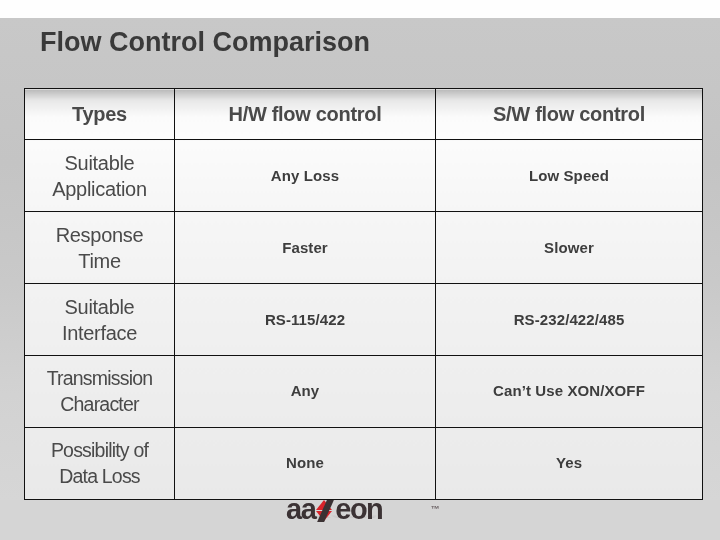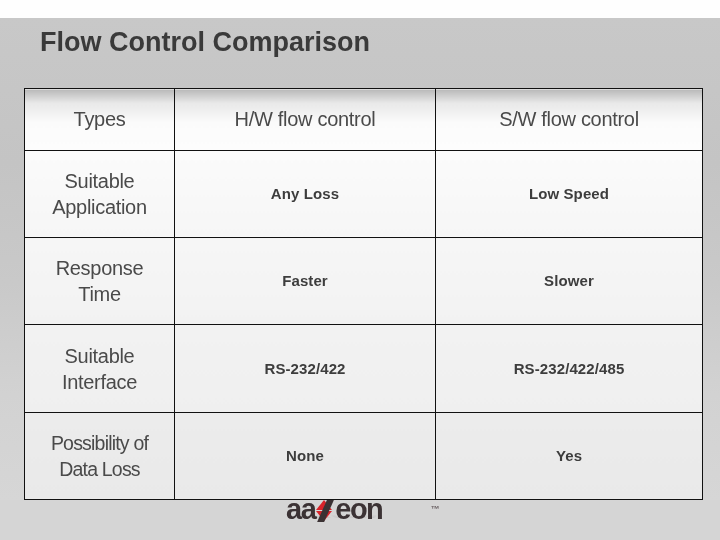--- a/index.html
+++ b/index.html
@@ -84,21 +84,21 @@
   }
 
   col.c1 { width: 150px; }
   col.c2 { width: 261px; }
   col.c3 { width: 267px; }
 
   
   tr.hrow td {
     height: 43px;
     font-size: 20px;
-    font-weight: normal;
+    font-weight: bold;
     color: #4a4a4a;
     background: linear-gradient(to bottom, #b9b9b9 0%, #e8e8e8 22%, #fbfbfb 55%, #fdfdfd 100%);
   }
 
   
   tr.brow td { height: 61px; }
   tr.r1 td { background: linear-gradient(to bottom,#fbfbfb 0%, #f6f6f6 100%); }
   tr.r2 td { background: linear-gradient(to bottom,#f6f6f6 0%, #f2f2f2 100%); }
   tr.r3 td { background: linear-gradient(to bottom,#f2f2f2 0%, #efefef 100%); }
   tr.r4 td { background: linear-gradient(to bottom,#efefef 0%, #ececec 100%); }
@@ -238,24 +238,30 @@
         <tr class="brow r2">
           <td class="label">Response
 Time</td>
           <td class="val">Faster</td>
           <td class="val">Slower</td>
         </tr>
 
         <tr class="brow r3">
           <td class="label">Suitable
 Interface</td>
-          <td class="val">RS-232/422</td>
+          <td class="val">RS-115/422</td>
           <td class="val">RS-232/422/485</td>
         </tr>
 
+        <tr class="brow r4">
+          <td class="label tight">Transmission
+Character</td>
+          <td class="val">Any</td>
+          <td class="val">Can’t Use XON/XOFF</td>
+        </tr>
 
         <tr class="brow r5">
           <td class="label tight">Possibility of
 Data Loss</td>
           <td class="val">None</td>
           <td class="val">Yes</td>
         </tr>
 
       </tbody>
     </table>

